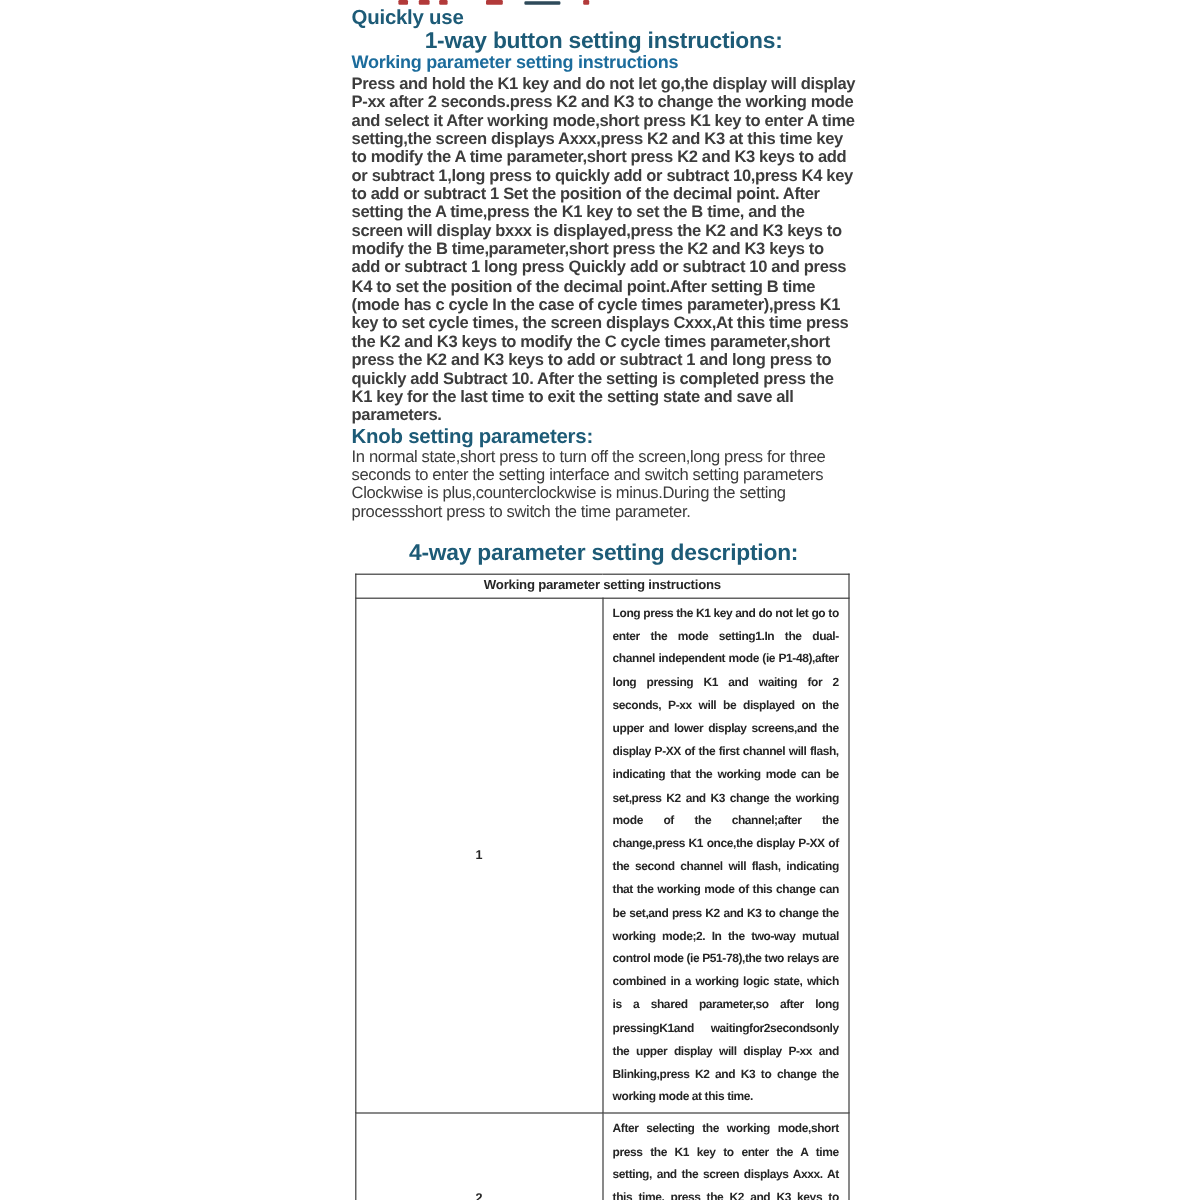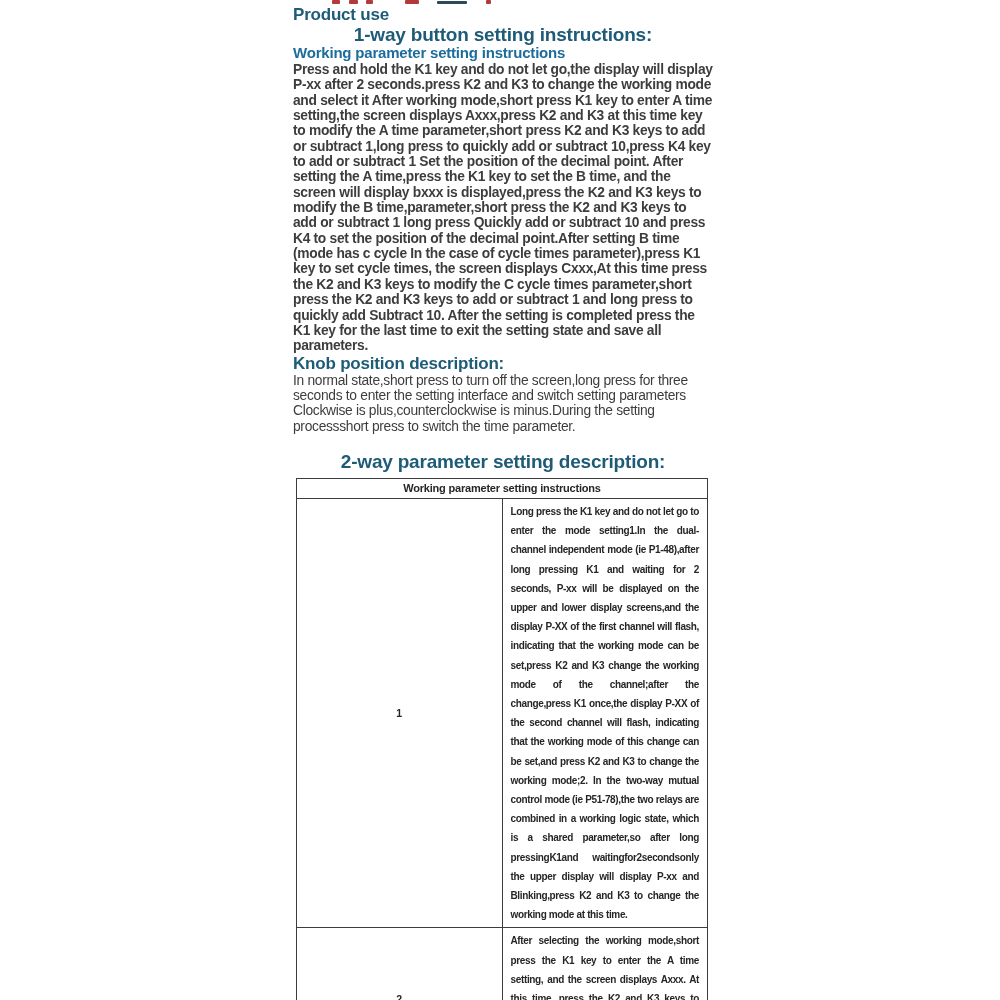--- a/index.html
+++ b/index.html
@@ -99,33 +99,33 @@
 
   <div class="top-remnants">
     <span class="m1"></span>
       <span class="m2"></span>
       <span class="m3"></span>
     <span class="dash"></span>
       <span class="m4"></span>
       <span class="m5"></span>
   </div>
 
-  <div class="h-md">Product use</div>
+  <div class="h-md">Quickly use</div>
 
   <div class="h-lg">1-way button setting instructions:</div>
 
   <div class="h-sm">Working parameter setting instructions</div>
 
   <div class="para p1">Press and hold the K1 key and do not let go,the display will display P-xx after 2 seconds.press K2 and K3 to change the working mode and select it After working mode,short press K1 key to enter A time setting,the screen displays Axxx,press K2 and K3 at this time key to modify the A time parameter,short press K2 and K3 keys to add or subtract 1,long press to quickly add or subtract 10,press K4 key to add or subtract 1 Set the position of the decimal point. After setting the A time,press the K1 key to set the B time, and the screen will display bxxx is displayed,press the K2 and K3 keys to modify the B time,parameter,short press the K2 and K3 keys to add or subtract 1 long press Quickly add or subtract 10 and press K4 to set the position of the decimal point.After setting B time (mode has c cycle In the case of cycle times parameter),press K1 key to set cycle times, the screen displays Cxxx,At this time press the K2 and K3 keys to modify the C cycle times parameter,short press the K2 and K3 keys to add or subtract 1 and long press to quickly add Subtract 10. After the setting is completed press the K1 key for the last time to exit the setting state and save all parameters.</div>
 
-  <div class="h-md">Knob position description:</div>
+  <div class="h-md">Knob setting parameters:</div>
 
   <div class="para p2">In normal state,short press to turn off the screen,long press for three seconds to enter the setting interface and switch setting parameters Clockwise is plus,counterclockwise is minus.During the setting processshort press to switch the time parameter.</div>
 
-  <div class="h-lg">2-way parameter setting description:</div>
+  <div class="h-lg">4-way parameter setting description:</div>
 
   <table class="inst">
     <tbody>
         <tr>
       <td class="t-header" colspan="2">Working parameter setting instructions</td>
     </tr>
     <tr>
       <td class="num">1</td>
       <td class="txt">Long press the K1 key and do not let go to enter the mode setting1.In the dual-channel independent mode (ie P1-48),after long pressing K1 and waiting for 2 seconds, P-xx will be displayed on the upper and lower display screens,and the display P-XX of the first channel will flash, indicating that the working mode can be set,press K2 and K3 change the working mode of the channel;after the change,press K1 once,the display P-XX of the second channel will flash, indicating that the working mode of this change can be set,and press K2 and K3 to change the working mode;2. In the two-way mutual control mode (ie P51-78),the two relays are combined in a working logic state, which is a shared parameter,so after long pressingK1and waitingfor2secondsonly the upper display will display P-xx and Blinking,press K2 and K3 to change the working mode at this time.</td>
     </tr>

